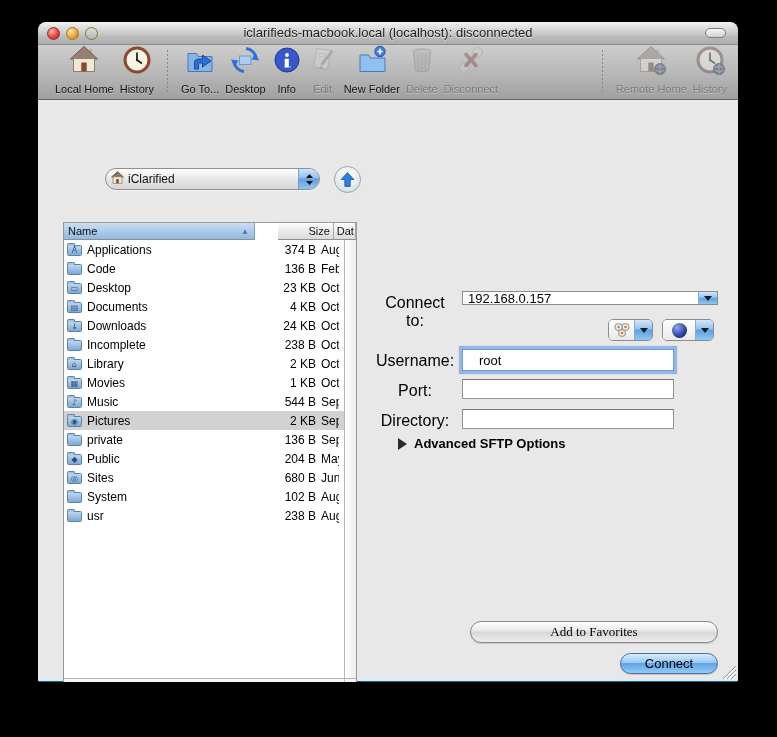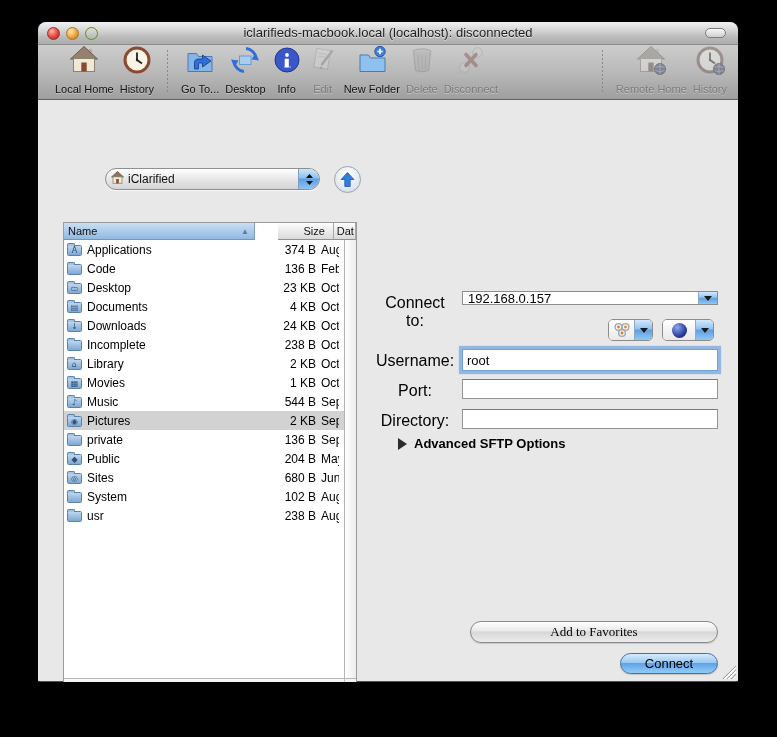--- a/index.html
+++ b/index.html
@@ -70,21 +70,21 @@
   
   .filelist{
     position:absolute;left:25px;top:122px;width:294px;height:471px;
     background:#fff;border:1px solid #9a9a9a;box-sizing:border-box;
     display:flex;flex-direction:column;overflow:hidden;
   }
   .fl-header{display:flex;height:17px;flex:none;font-size:11px;color:#111;}
   .fl-h{background:linear-gradient(#fdfdfd,#dadada);border-right:1px solid #a8a8a8;border-bottom:1px solid #8f8f8f;
         box-sizing:border-box;display:flex;align-items:center;}
   .fl-h.name{width:199px;background:linear-gradient(#cadef3,#92b9e0);border-right:1px solid #7e9dbf;padding-left:4px;position:relative;}
-  .fl-h.size{width:58px;justify-content:flex-end;padding-right:8px;margin-left:23px;}
+  .fl-h.size{width:58px;justify-content:flex-end;padding-right:3px;margin-left:23px;}
   .fl-h.date{width:23px;padding-left:3px;}
   .fl-h.pad{flex:1;border-right:none;}
   .sort-arrow{position:absolute;right:5px;font-size:8px;color:#5d7purple;color:#5c7astral;color:#5c7a99;}
   .fl-bodywrap{flex:1;display:flex;min-height:0;}
   .fl-rows{width:280px;overflow:hidden;}
   .fl-vtrack{flex:1;border-left:1px solid #b5b5b5;background:linear-gradient(90deg,#ffffff,#ededed);}
   .fl-row{display:flex;height:19px;align-items:center;font-size:12px;color:#000;}
   .fl-row.selected{background:#d2d2d2;}
   .fl-cell-name{width:199px;display:flex;align-items:center;gap:5px;padding-left:3px;box-sizing:border-box;overflow:hidden;}
   .fl-cell-size{width:58px;text-align:right;padding-right:5px;box-sizing:border-box;}
@@ -94,23 +94,23 @@
         margin-top:2px;display:flex;align-items:center;justify-content:center;}
   .fold::before{content:"";position:absolute;top:-3px;left:-1px;width:6px;height:2px;
         background:#a5c5e6;border:1px solid #5b82ab;border-bottom:none;border-radius:2px 2px 0 0;}
   .fold .glyph{font-size:8px;line-height:8px;color:#2e4f73;font-family:"DejaVu Sans",sans-serif;}
   .fl-hscroll{height:13px;flex:none;display:flex;border-top:1px solid #b5b5b5;}
   .fl-hscroll .track{width:280px;background:linear-gradient(#fafafa,#cfcfcf);}
   .fl-hscroll .corner{flex:1;background:#f4f4f4;border-left:1px solid #c2c2c2;}
   
   .fieldlabel{position:absolute;width:80px;text-align:center;font-size:16px;color:#000;}
   .textfield{
-    position:absolute;left:424px;width:256px;height:20px;border:1px solid #949494;border-top-color:#7a7a7a;
+    position:absolute;left:424px;width:212px;height:20px;border:1px solid #949494;border-top-color:#7a7a7a;
     background:#fff;font-size:13px;font-family:"Liberation Sans","DejaVu Sans",sans-serif;
-    padding:0 4px;box-sizing:border-box;outline:none;color:#000;
+    padding:0 16px;box-sizing:border-box;outline:none;color:#000;
   }
   .textfield.focused{border:1px solid #6f9fd6;box-shadow:0 0 1px 3px rgba(120,165,225,.75);}
   .combo{
     position:absolute;left:424px;top:191px;width:256px;height:14px;border:1px solid #8c8c8c;background:#fff;
     box-sizing:border-box;display:flex;align-items:center;overflow:hidden;
   }
   .combo .combo-text{flex:1;font-size:13px;padding-left:5px;color:#000;}
   .combo .combo-cap{width:18px;height:100%;background:linear-gradient(#d4e8fb,#93c2f0 45%,#5e9fe2 50%,#90c7f3);
     border-left:1px solid #8fa9c6;display:flex;align-items:center;justify-content:center;}
   .tri-down{width:0;height:0;border-left:4px solid transparent;border-right:4px solid transparent;border-top:5px solid #1a1a1a;}

